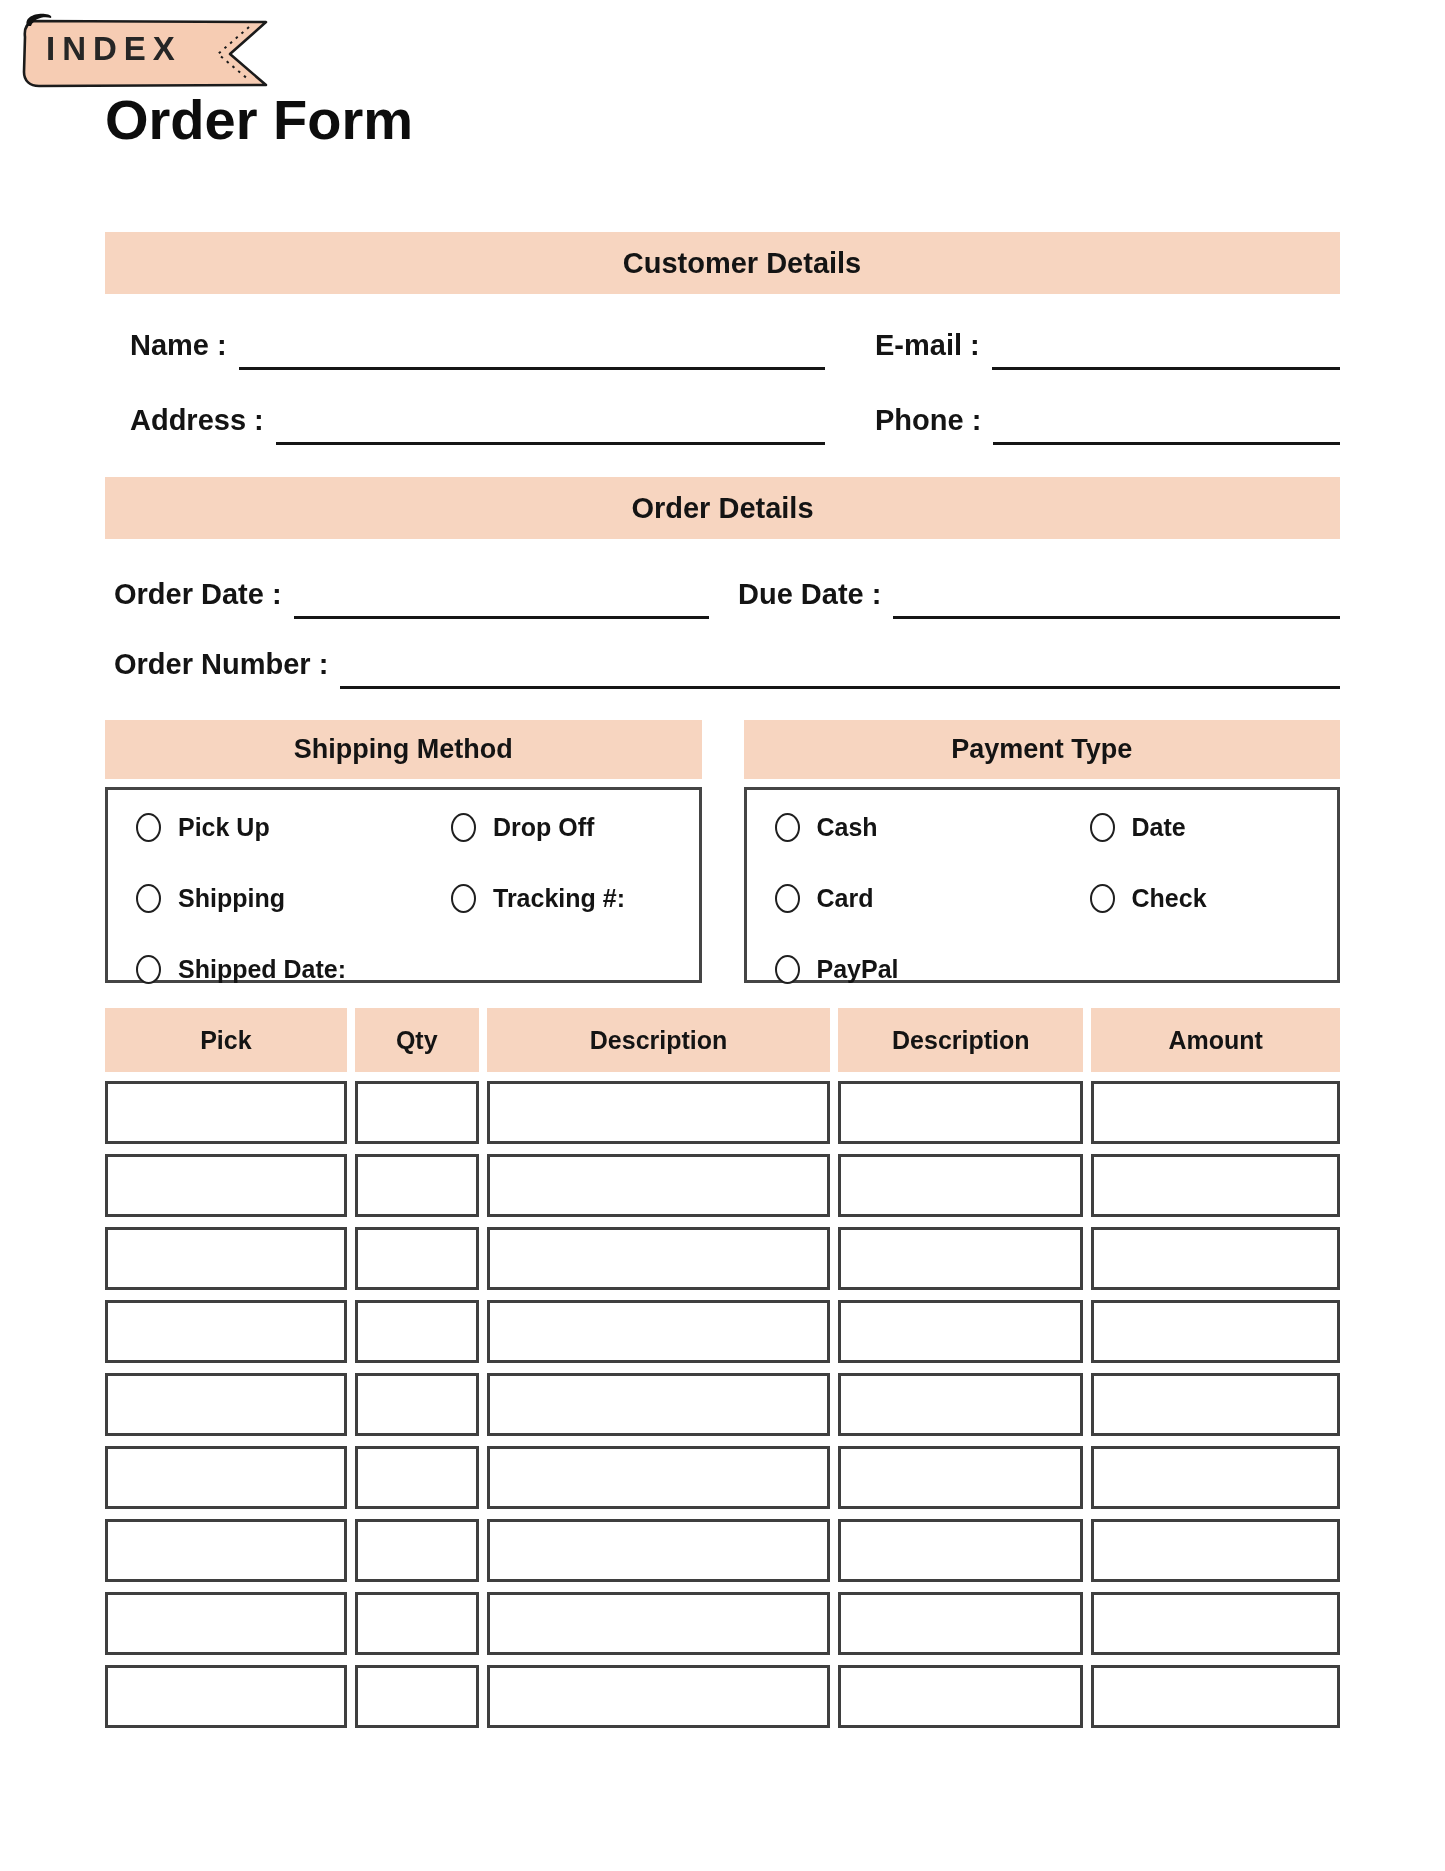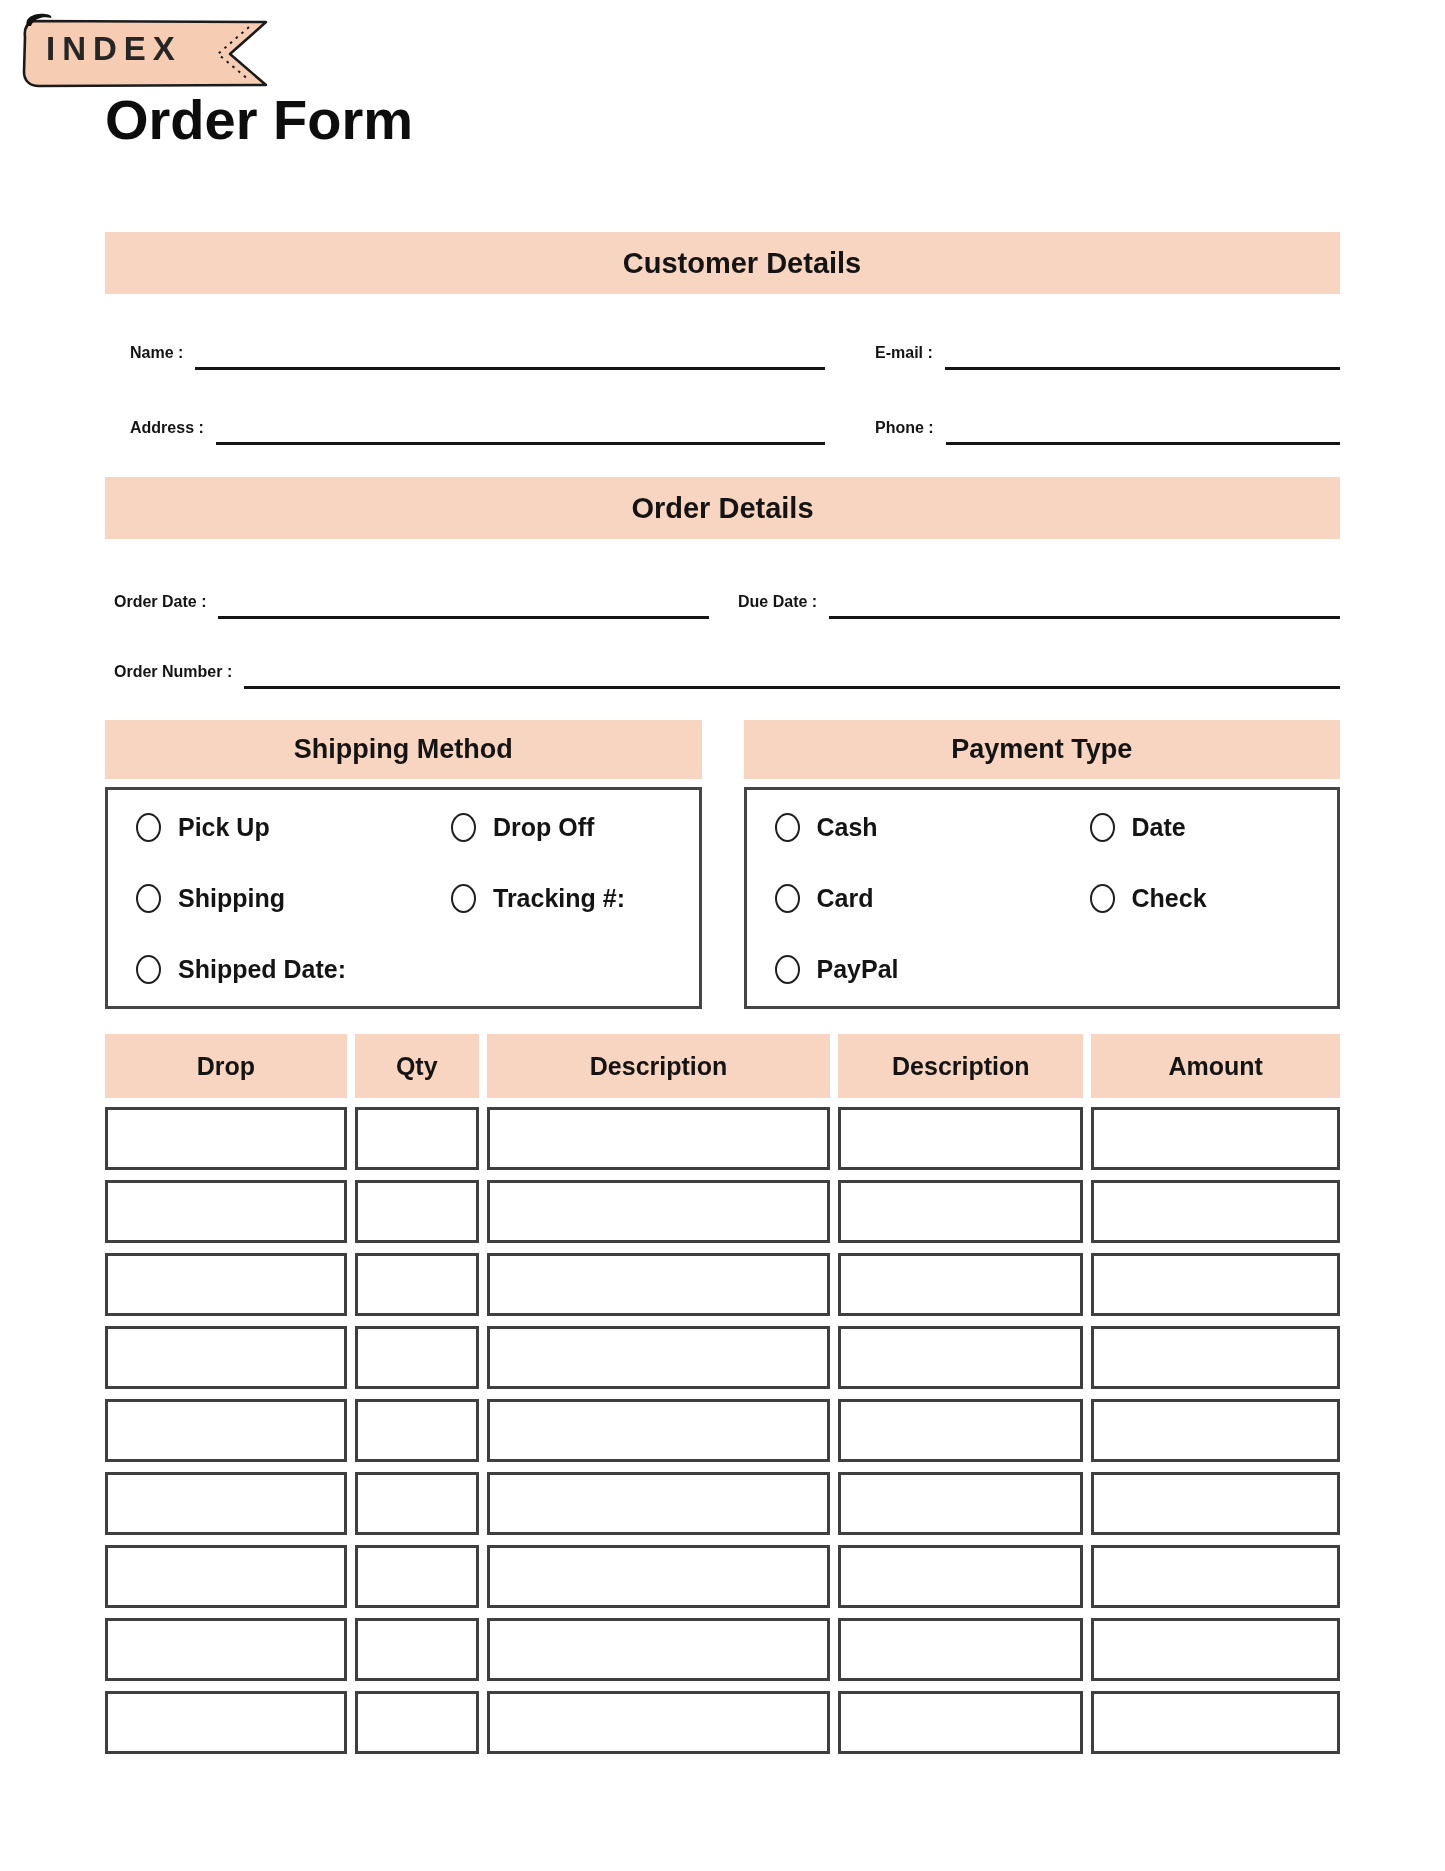--- a/index.html
+++ b/index.html
@@ -51,39 +51,39 @@
   .frow-odr  { padding-left: 9px; }
   .frow-odr .fleft   { width: 595px; margin-right: 29px; justify-content: space-between; }
   .fright, .ffull { flex: 1; }
   .mt-c1 { margin-top: 24px; }
   .mt-c2 { margin-top: 23px; }
   .mt-o1 { margin-top: 28px; }
   .mt-o2 { margin-top: 18px; }
   .field { display: flex; align-items: flex-end; height: 100%; }
   .flabel {
     white-space: nowrap; padding-right: 12px; padding-bottom: 8px;
-    font-size: 16px; font-weight: bold; color: #141414;
+    font-size: 29px; font-weight: bold; color: #141414;
   }
   .fline {
     flex: 1; align-self: stretch;
     border-bottom: 3px solid var(--line, #151515);
     cursor: text;
   }
 
   
   .two-boxes { margin-top: 31px; display: flex; gap: 42px; }
   .panel { flex: 1; }
   .panel .banner-small {
     height: 59px; background: var(--banner-bg, #f7d5c0);
     display: flex; align-items: center; justify-content: center;
     font-size: 27px; font-weight: bold; color: #141414;
     margin-bottom: 8px;
   }
   .option-box {
-    height: 222px;
+    height: 196px;
     border: 3px solid var(--border-dark, #454545);
     background: #fff;
     display: grid;
     grid-template-columns: 56% 44%;
     grid-auto-rows: 71px;
     align-items: center;
     padding: 2px 0 4px 28px;
   }
   .option { display: flex; align-items: center; gap: 17px; cursor: pointer; }
   .radio {
@@ -228,21 +228,21 @@
           </div>
           <div class="option">
             <span class="radio"></span>
             <span class="opt-label">PayPal</span>
           </div>
         </div>
     </div>
   </div>
 
   <div class="items-head">
-      <div class="th">Drop</div>
+      <div class="th">Pick</div>
       <div class="th">Qty</div>
       <div class="th">Description</div>
       <div class="th">Description</div>
       <div class="th">Amount</div>
     </div>
   <div class="items-body">
       <div class="tr"><div class="td"></div><div class="td"></div><div class="td"></div><div class="td"></div><div class="td"></div></div>
       <div class="tr"><div class="td"></div><div class="td"></div><div class="td"></div><div class="td"></div><div class="td"></div></div>
       <div class="tr"><div class="td"></div><div class="td"></div><div class="td"></div><div class="td"></div><div class="td"></div></div>
       <div class="tr"><div class="td"></div><div class="td"></div><div class="td"></div><div class="td"></div><div class="td"></div></div>

